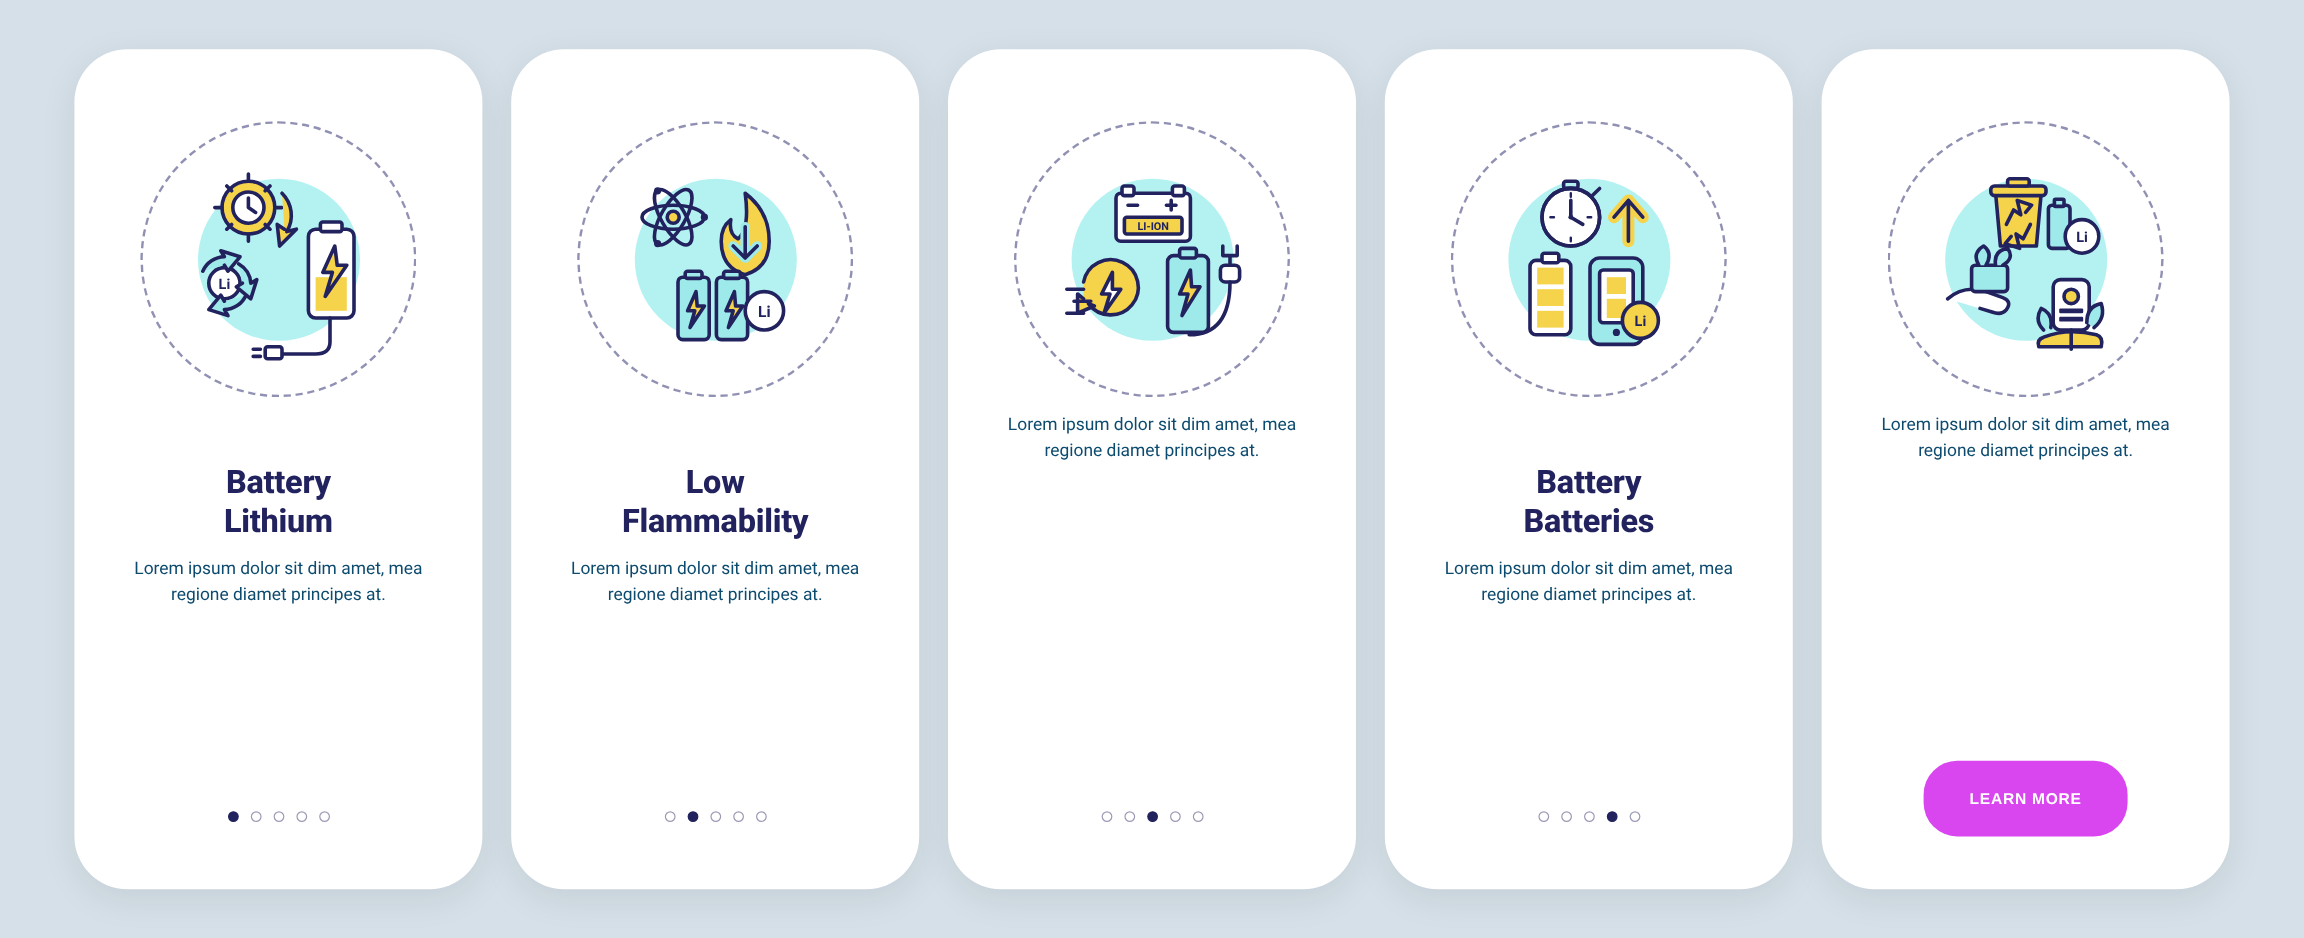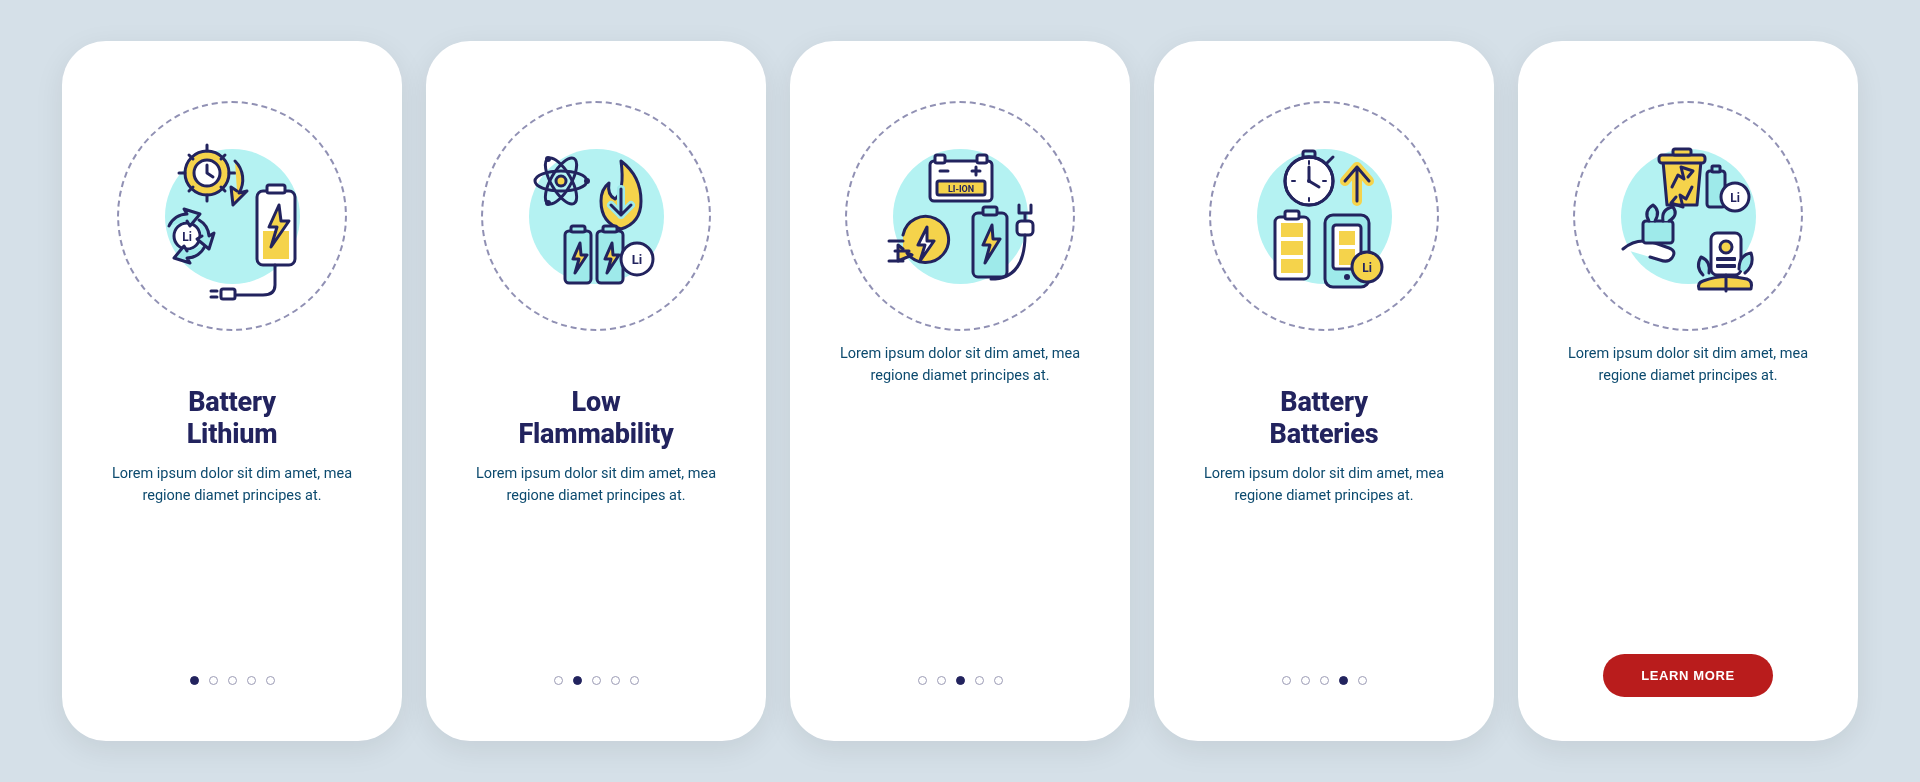--- a/index.html
+++ b/index.html
@@ -84,26 +84,26 @@
     border: 1.7px solid #9b9bb5;
     background: transparent;
   }
   .dot.active {
     background: #22235e;
     border-color: #22235e;
   }
   .cta {
     position: absolute;
     bottom: 44px;
-    background: #b91c1c;
+    background: #d946ef;
     color: #fff;
     font-weight: 700;
     font-size: 13px;
     letter-spacing: 0.6px;
-    padding: 14px 38px;
+    padding: 24px 38px;
     border-radius: 28px;
     border: none;
     cursor: pointer;
   }
 </style>
 </head>
 <body>
 
 <div class="row">
 

